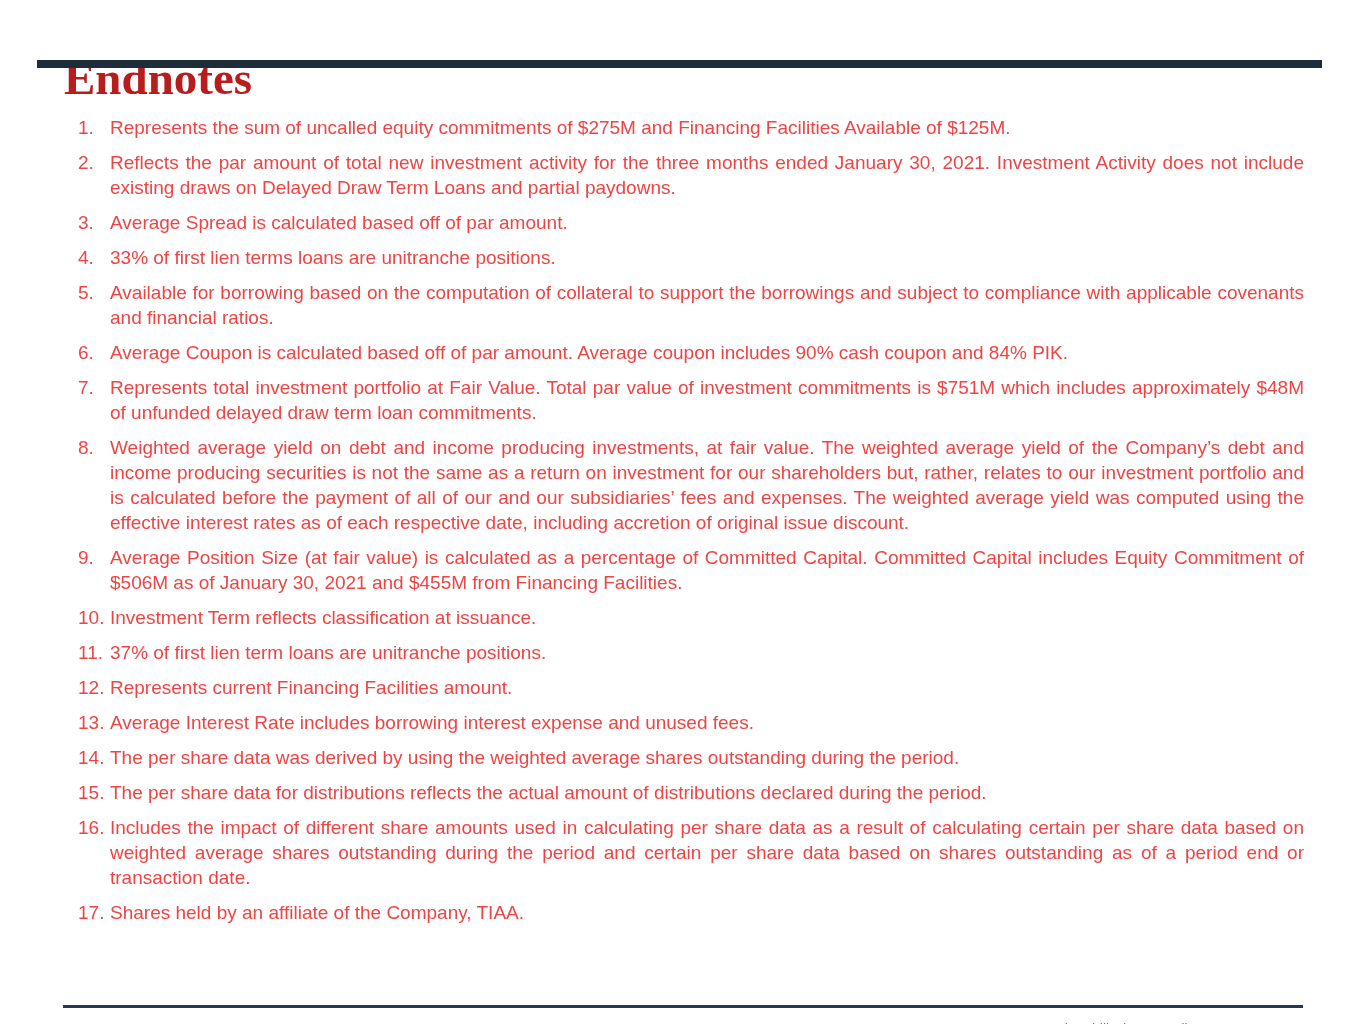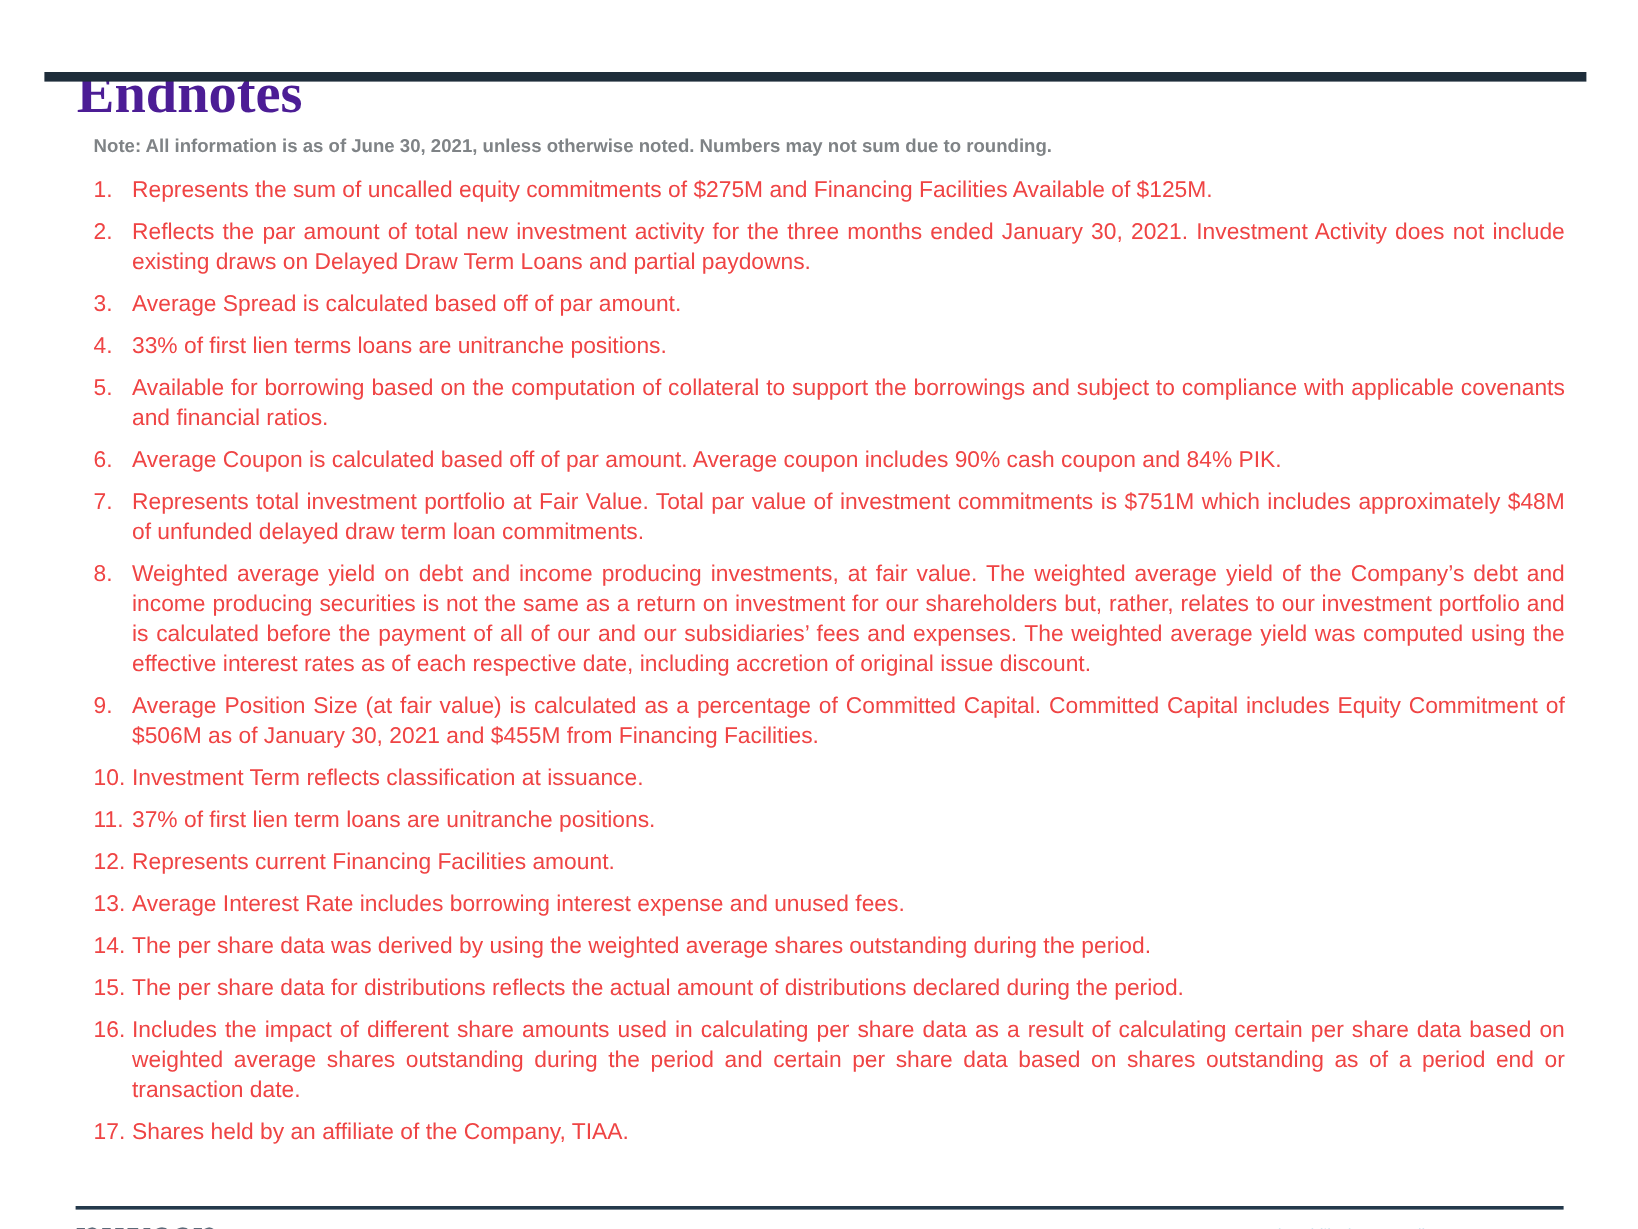--- a/index.html
+++ b/index.html
@@ -20,21 +20,21 @@
     top: 5px; left: 37px;
     width: 1285px; height: 8px;
     background: #1e2d3a;
   }
   .title {
     margin: 55px 0 0 64px;
     font-family: "Liberation Serif", serif;
     font-size: 47px;
     font-weight: 700;
     line-height: 1.0;
-    color: #4c1d95;
+    color: #b91c1c;
   }
   .note {
     margin: 10px 61px 0 78px;
     font-size: 15.5px;
     font-weight: 700;
     color: #7f8386;
     line-height: 21px;
   }
   ol.endnotes {
     list-style: none;
@@ -103,21 +103,20 @@
 </style>
 </head>
 <body>
 
 <div class="slide">
 
   <div class="top-bar"></div>
 
   <h1 class="title">Endnotes</h1>
 
-  <p class="note">Note: All information is as of June 30, 2021, unless otherwise noted.  Numbers may not sum due to rounding.</p>
 
   <ol class="endnotes">
       <li>Represents the sum of uncalled equity commitments of $275M and Financing Facilities Available of $125M.</li>
       <li>Reflects the par amount of total new investment activity for the three months ended January 30, 2021.  Investment Activity does not include existing draws on Delayed Draw Term Loans and partial paydowns.</li>
       <li>Average Spread is calculated based off of par amount.</li>
       <li>33% of first lien terms loans are unitranche positions.</li>
       <li>Available for borrowing based on the computation of collateral to support the borrowings and subject to compliance with applicable covenants and financial ratios.</li>
       <li>Average Coupon is calculated based off of par amount.  Average coupon includes 90% cash coupon and 84% PIK.</li>
       <li>Represents total investment portfolio at Fair Value. Total par value of investment commitments is $751M which includes approximately $48M of unfunded delayed draw term loan commitments.</li>
       <li>Weighted average yield on debt and income producing investments, at fair value.  The weighted average yield of the Company’s debt and income producing securities is not the same as a return on investment for our shareholders but, rather, relates to our investment portfolio and is calculated before the payment of all of our and our subsidiaries’ fees and expenses. The weighted average yield was computed using the effective interest rates as of each respective date, including accretion of original issue discount.</li>

